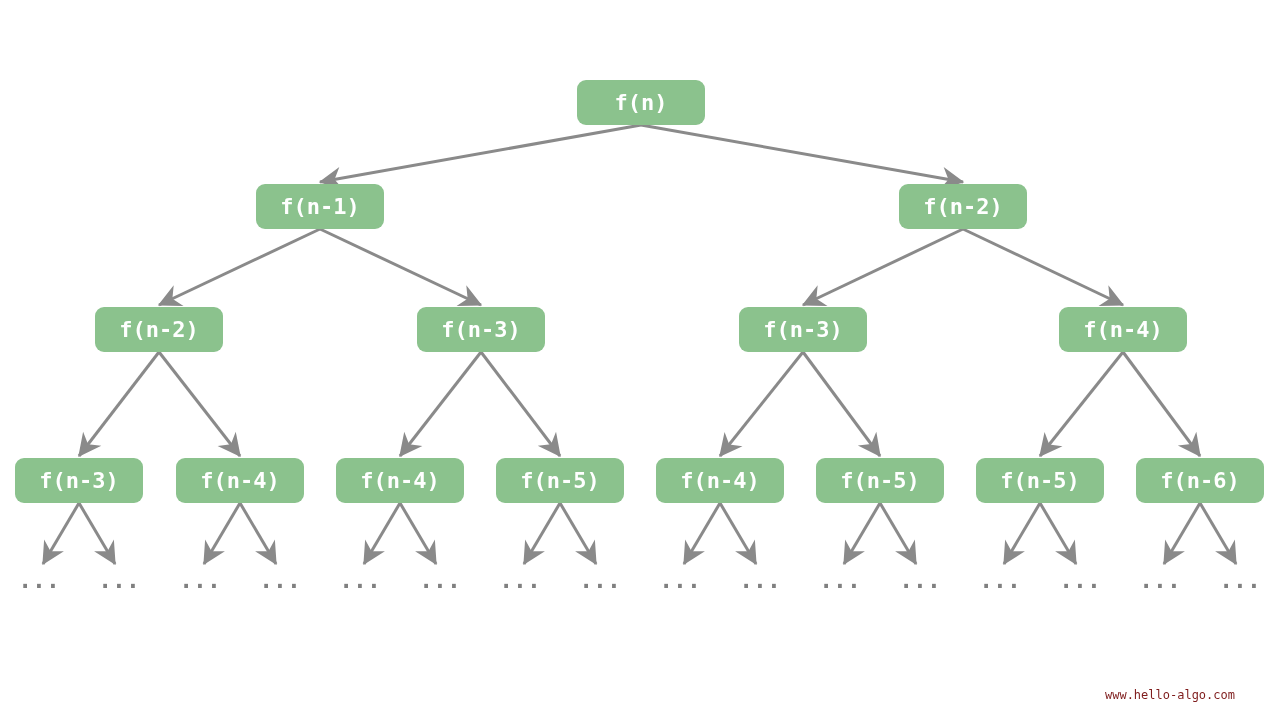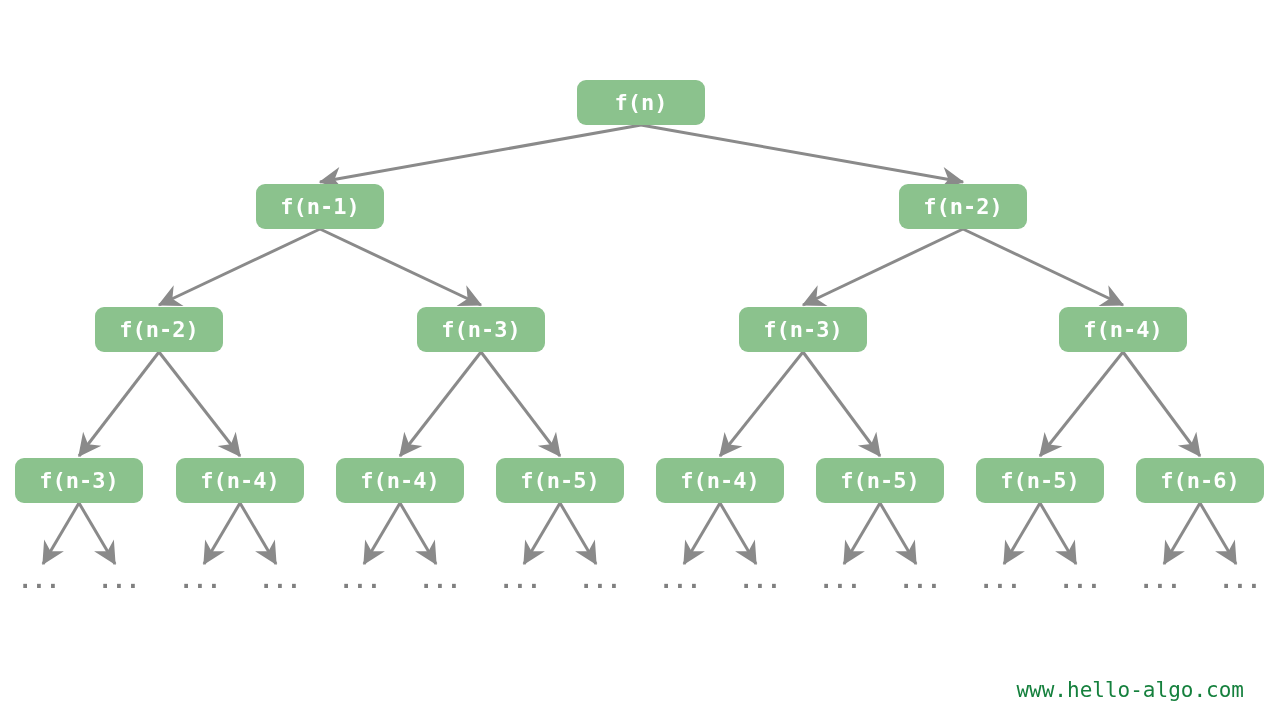--- a/index.html
+++ b/index.html
@@ -25,25 +25,25 @@
     font-size: 22px;
   }
   .ellipsis-label {
     font-family: "DejaVu Sans Mono", monospace;
     font-weight: bold;
     font-size: 23px;
     letter-spacing: 0px;
   }
   .watermark {
     position: absolute;
-    right: 36px;
+    right: 45px;
     bottom: 18px;
     font-family: "DejaVu Sans Mono", monospace;
-    font-size: 21px;
-    color: #15803d;
+    font-size: 12px;
+    color: #7f1d1d;
     user-select: none;
   }
 </style>
 </head>
 <body>
 
 <svg id="diagram-canvas" width="1280" height="720" viewBox="0 0 1280 720">
   <defs>
     <marker id="arrowhead" viewBox="0 0 10 10" refX="9" refY="5" markerWidth="8.5" markerHeight="8.5" orient="auto-start-reverse">
       <path d="M 0.5 0.5 L 9.5 5 L 0.5 9.5 L 3.2 5 Z" fill="#8a8a8a"></path>

